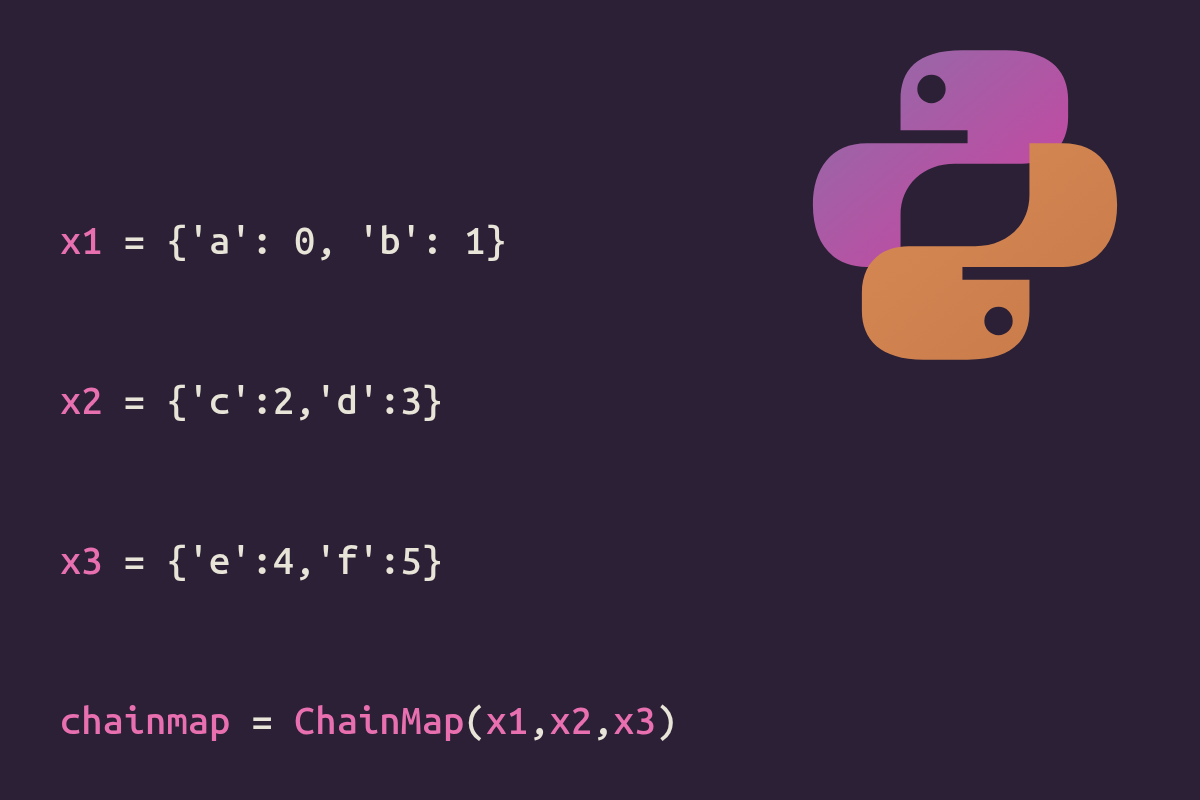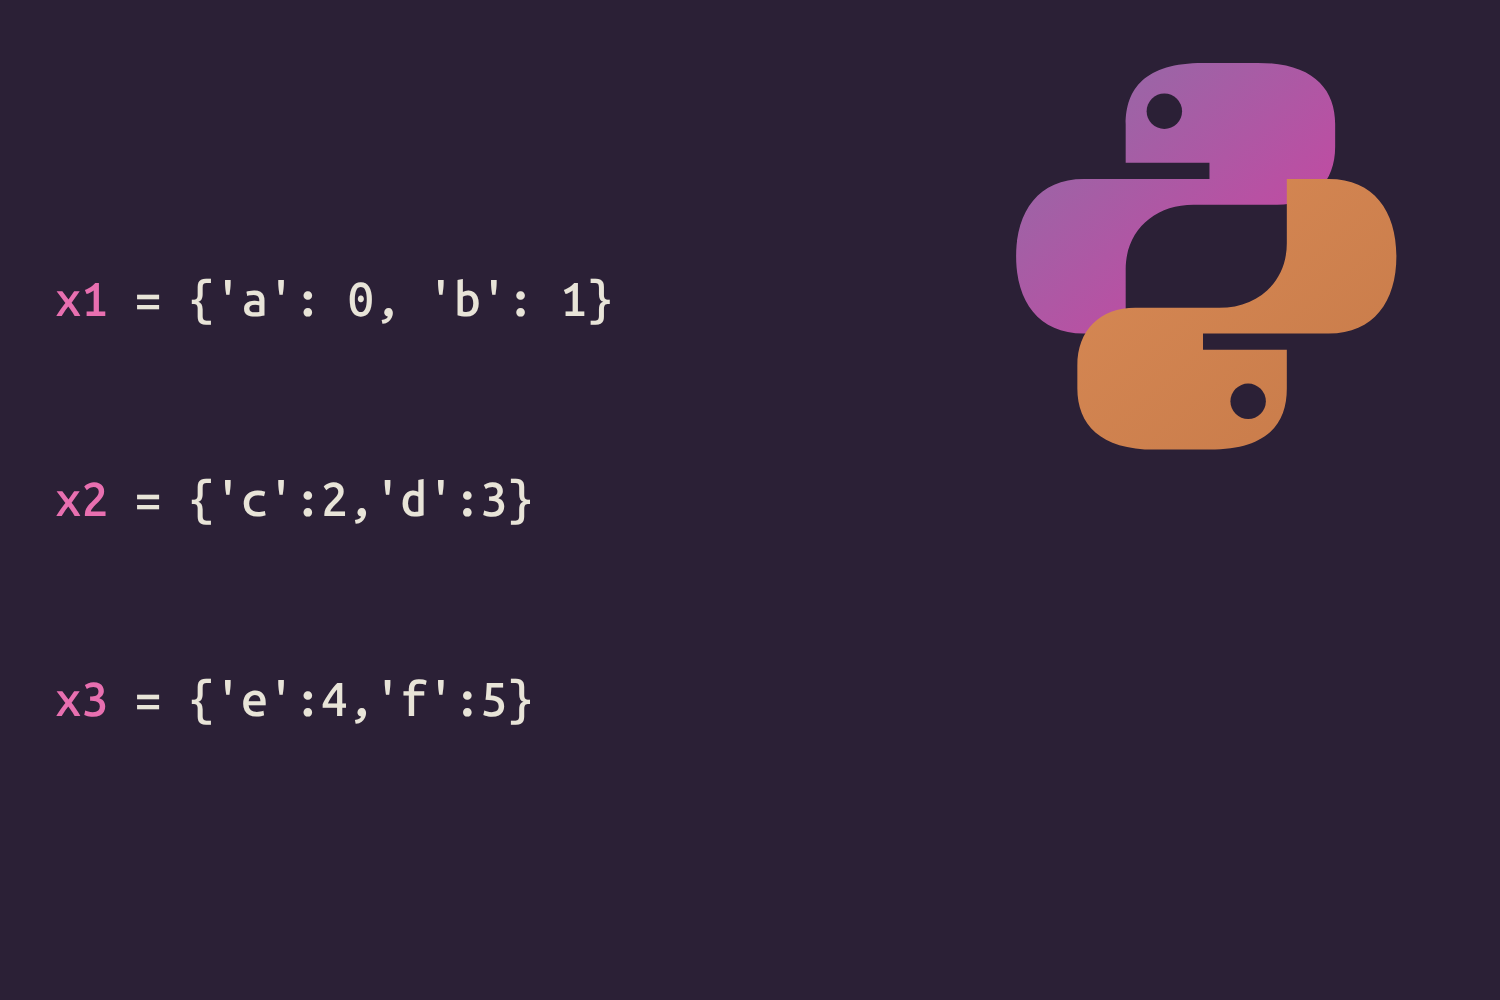--- a/index.html
+++ b/index.html
@@ -27,20 +27,21 @@
     word-break: break-word;
     color: #e8e4d8;
     font-weight: 500;
   }
   .tok-var   { color: #e86fb0; }
   .tok-op    { color: #e8e4d8; }
   .tok-punct { color: #e8e4d8; }
   .tok-call  { color: #e86fb0; }
   .code .codeline {
     display: block;
+    margin-left: 16px;
   }
   .python-logo {
     position: absolute;
     top: 40px;
     right: 70px;
     width: 330px;
     height: 330px;
   }
 </style>
 </head>
@@ -98,17 +99,18 @@
         C 48 232 62 248 96 248
         Z"></path>
       <circle cx="154" cy="218" r="11" fill="#2b2036"></circle>
     </svg>
   </div>
 
   <div class="code">
 <span class="codeline"><span class="tok-var">x1</span><span class="tok-op"> = </span><span class="tok-punct">{'a': 0, 'b': 1}</span></span>
 <span class="codeline"><span class="tok-var">x2</span><span class="tok-op"> = </span><span class="tok-punct">{'c':2,'d':3}</span></span>
 <span class="codeline"><span class="tok-var">x3</span><span class="tok-op"> = </span><span class="tok-punct">{'e':4,'f':5}</span></span>
+<span class="codeline"><span class="tok-var">chainmap</span><span class="tok-op"> = </span><span class="tok-call">ChainMap</span><span class="tok-punct">(</span><span class="tok-var">x1</span><span class="tok-punct">,</span><span class="tok-var">x2</span><span class="tok-punct">,</span><span class="tok-var">x3</span><span class="tok-punct">)</span></span>
 
 
   </div>
 
 </div>
 
 </body></html>

